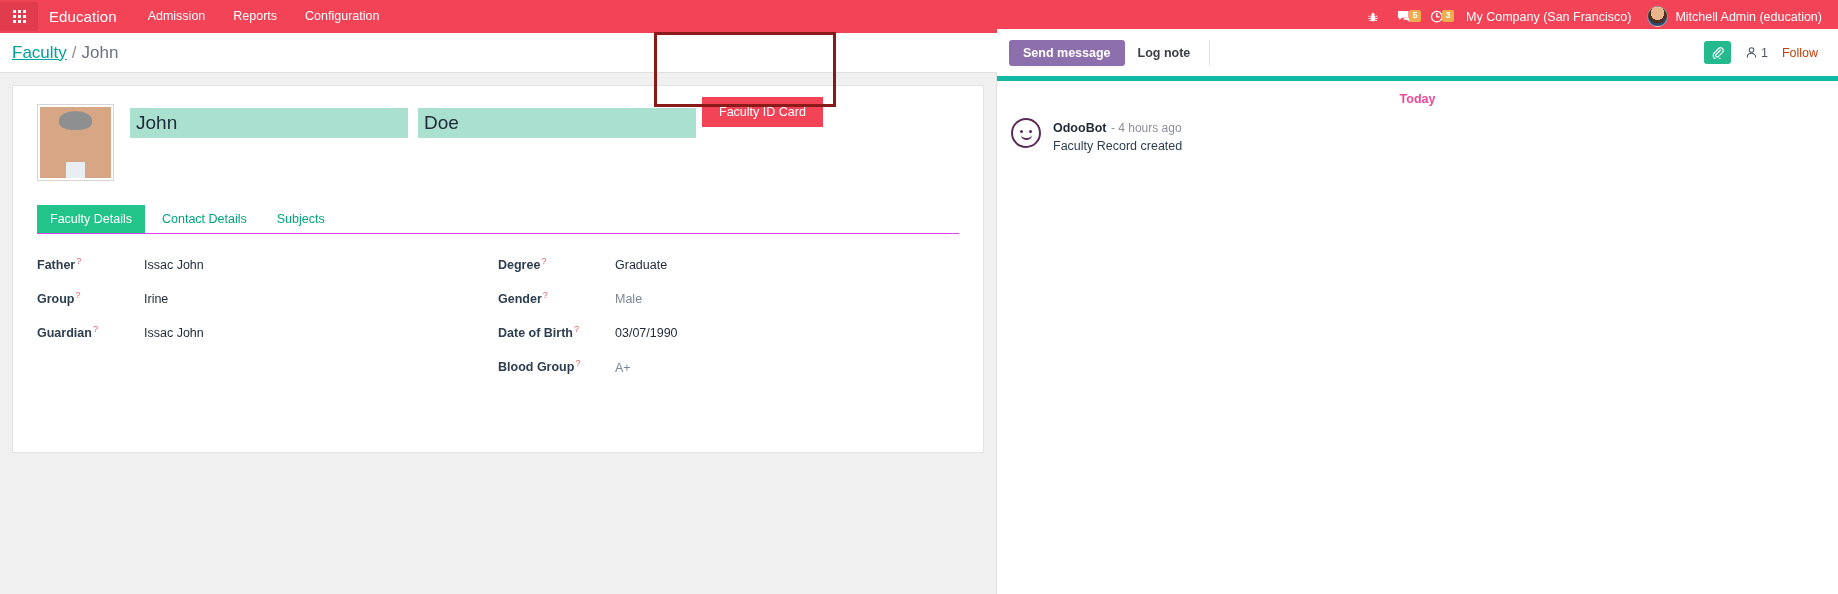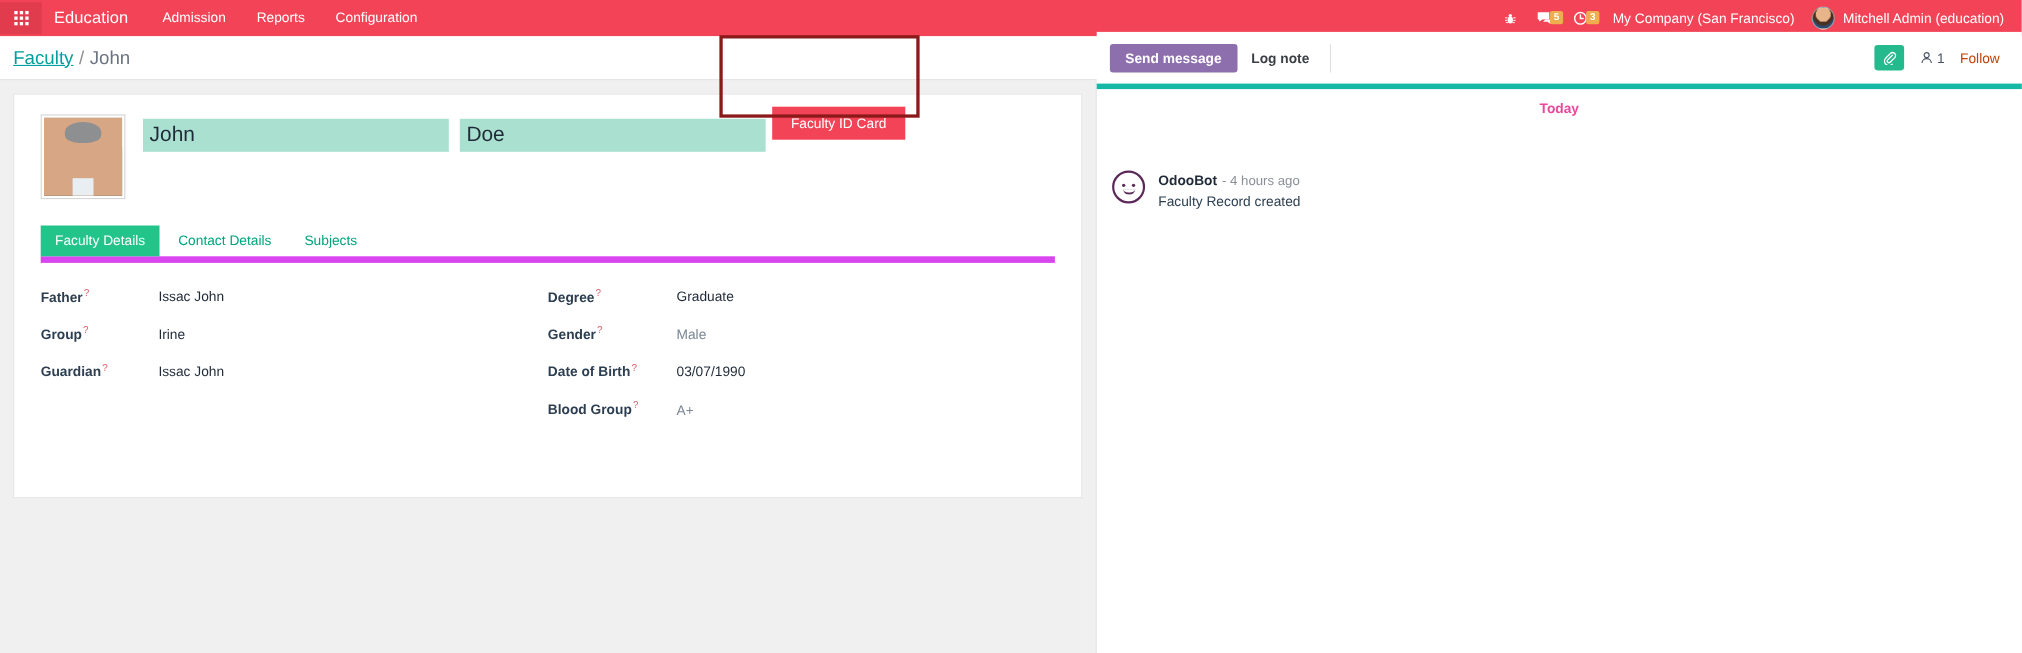--- a/index.html
+++ b/index.html
@@ -214,21 +214,21 @@
     width: 100%;
   }
   .nf1 { width: 278px; flex: none; }
   .nf2 { width: 278px; flex: none; }
 
   .tabs {
     display: flex;
     align-items: flex-end;
     gap: 4px;
     margin-top: 24px;
-    border-bottom: 6px solid #d946ef;
+    border-bottom: 1px solid #d946ef;
   }
   .tab {
     font-size: 12.5px;
     padding: 7px 13px;
     color: #00a57e;
   }
   .tab.active {
     background: #23c48a;
     color: #ffffff;
   }
@@ -307,21 +307,21 @@
   .follow-link { color: #c2410c; font-size: 12.5px; }
 
   .chatter-body { padding-top: 12px; }
   .today-sep {
     text-align: center;
     font-size: 12.5px;
     color: #ec4899;
     font-weight: bold;
     padding: 7px 0 12px 0;
   }
-  .msg { display: flex; gap: 12px; padding: 0 0 0 14px; margin-top: 37px; }
+  .msg { display: flex; gap: 12px; padding: 0 0 0 14px; }
   .msg-avatar {
     width: 30px; height: 30px; border-radius: 50%;
     border: 2px solid #5b2a58;
     background: #ffffff;
     flex: none;
     position: relative;
   }
   .msg-avatar::before, .msg-avatar::after {
     content: ""; position: absolute;
     width: 3px; height: 3px; border-radius: 50%;

